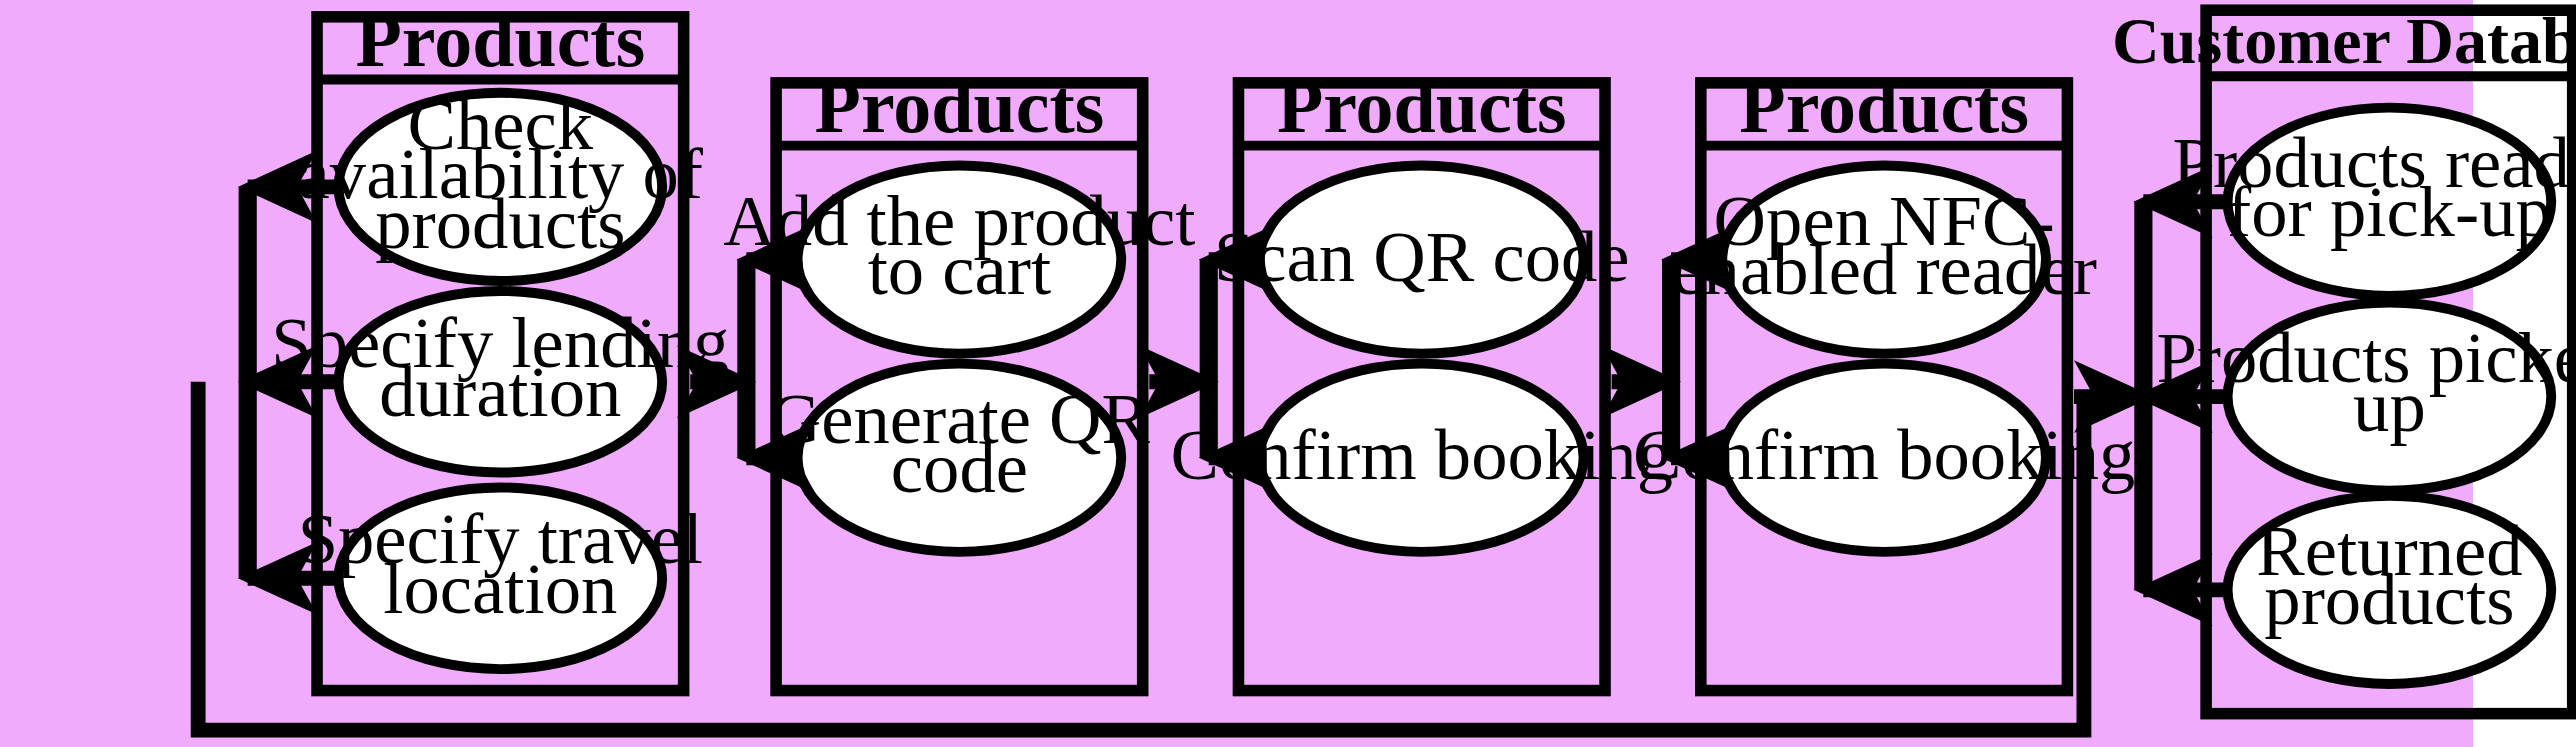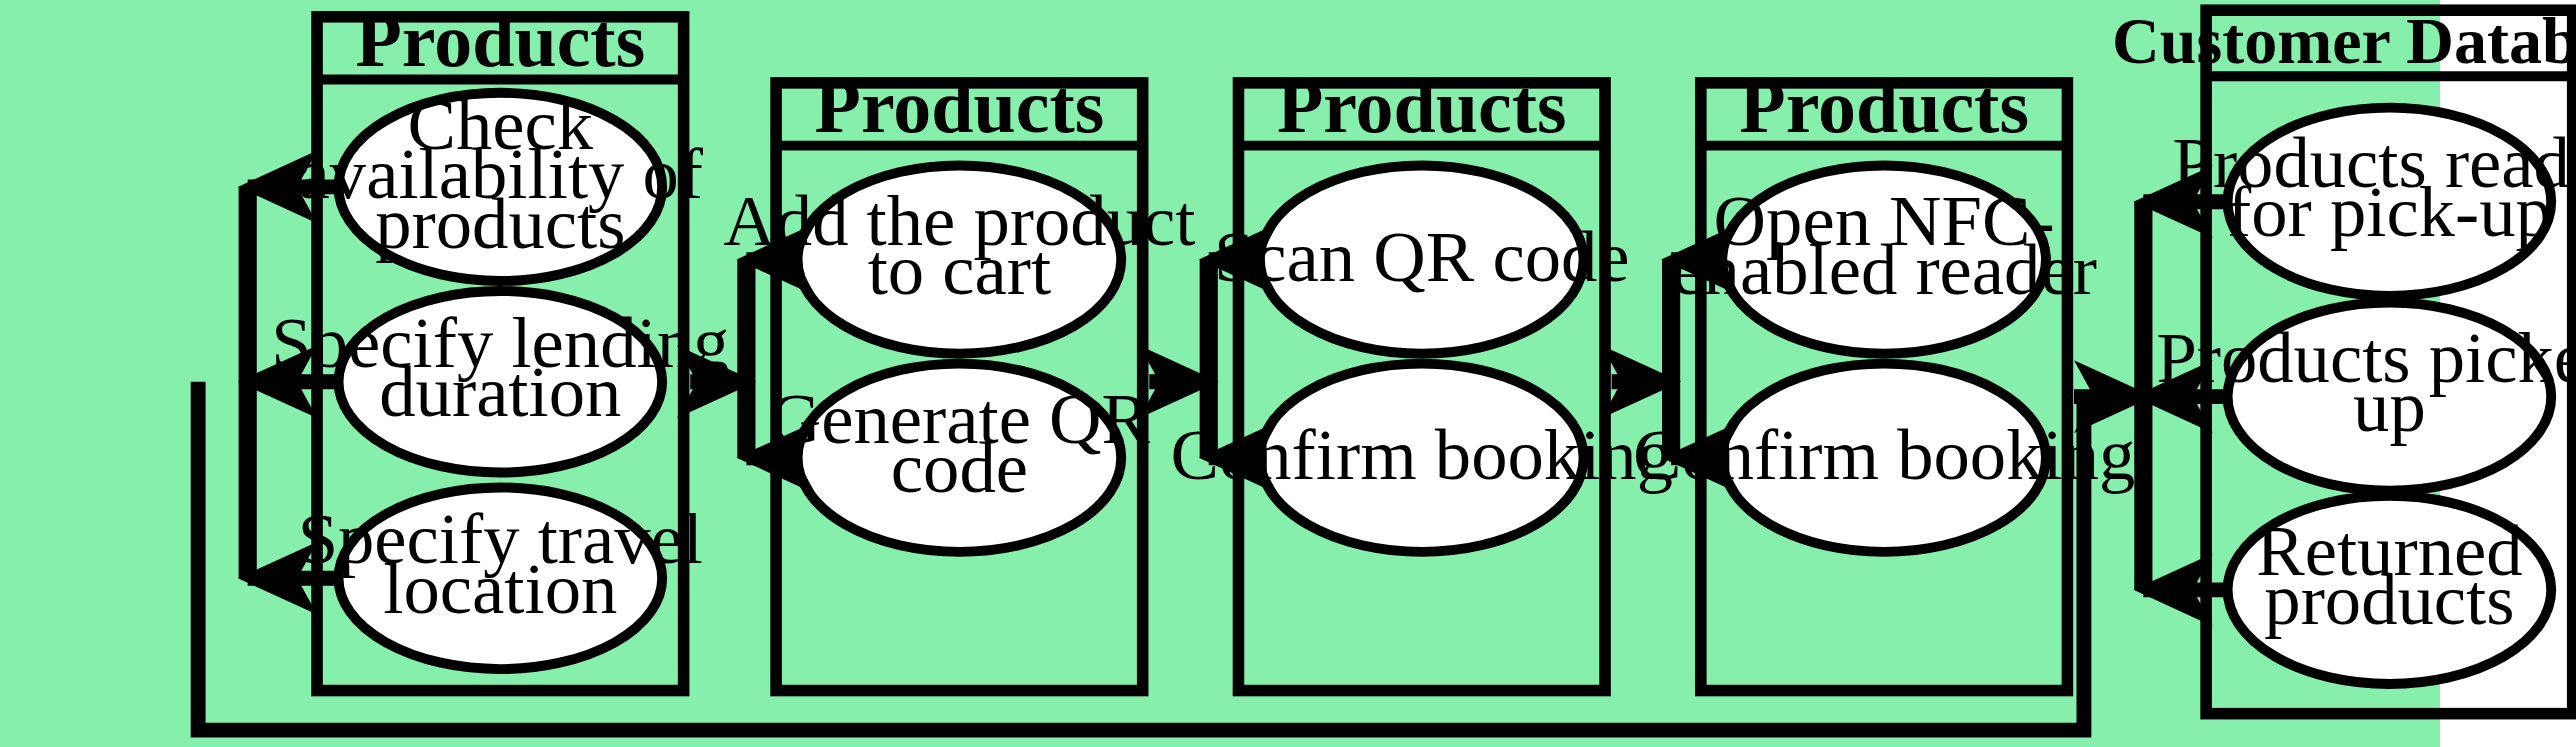--- a/index.html
+++ b/index.html
@@ -1,20 +1,20 @@
 <!DOCTYPE html>
 <html style="font-size:10.6px"><head>
 <meta charset="utf-8">
 <style>
   html,body{margin:0;padding:0;background:#ffffff;}
   body{
     width:2576px;height:747px;overflow:hidden;
     font-family:"Liberation Serif","DejaVu Serif",serif;
   }
-  #stage{position:relative;width:2440px;height:747px;background:#86efac;}
+  #stage{position:relative;width:2440px;height:747px;background:#f0abfc;padding-left:33px;}
   .sys-title{font-family:"Liberation Serif","DejaVu Serif",serif;font-weight:bold;font-size:46px;fill:#000;}
   .uc-text{font-family:"Liberation Serif","DejaVu Serif",serif;font-weight:normal;font-size:44px;fill:#000;}
   .box-rect{fill:none;stroke:#000;stroke-width:7;}
   .box-sep{stroke:#000;stroke-width:6;}
   .ell{fill:#ffffff;stroke:#000;stroke-width:6;}
   .conn{stroke:#000;stroke-width:9;fill:none;stroke-linecap:butt;}
   .bus{stroke:#000;stroke-width:11;fill:none;}
   .rail{stroke:#000;stroke-width:9;fill:none;}
   .ahead{fill:#000;stroke:none;}
 </style>

